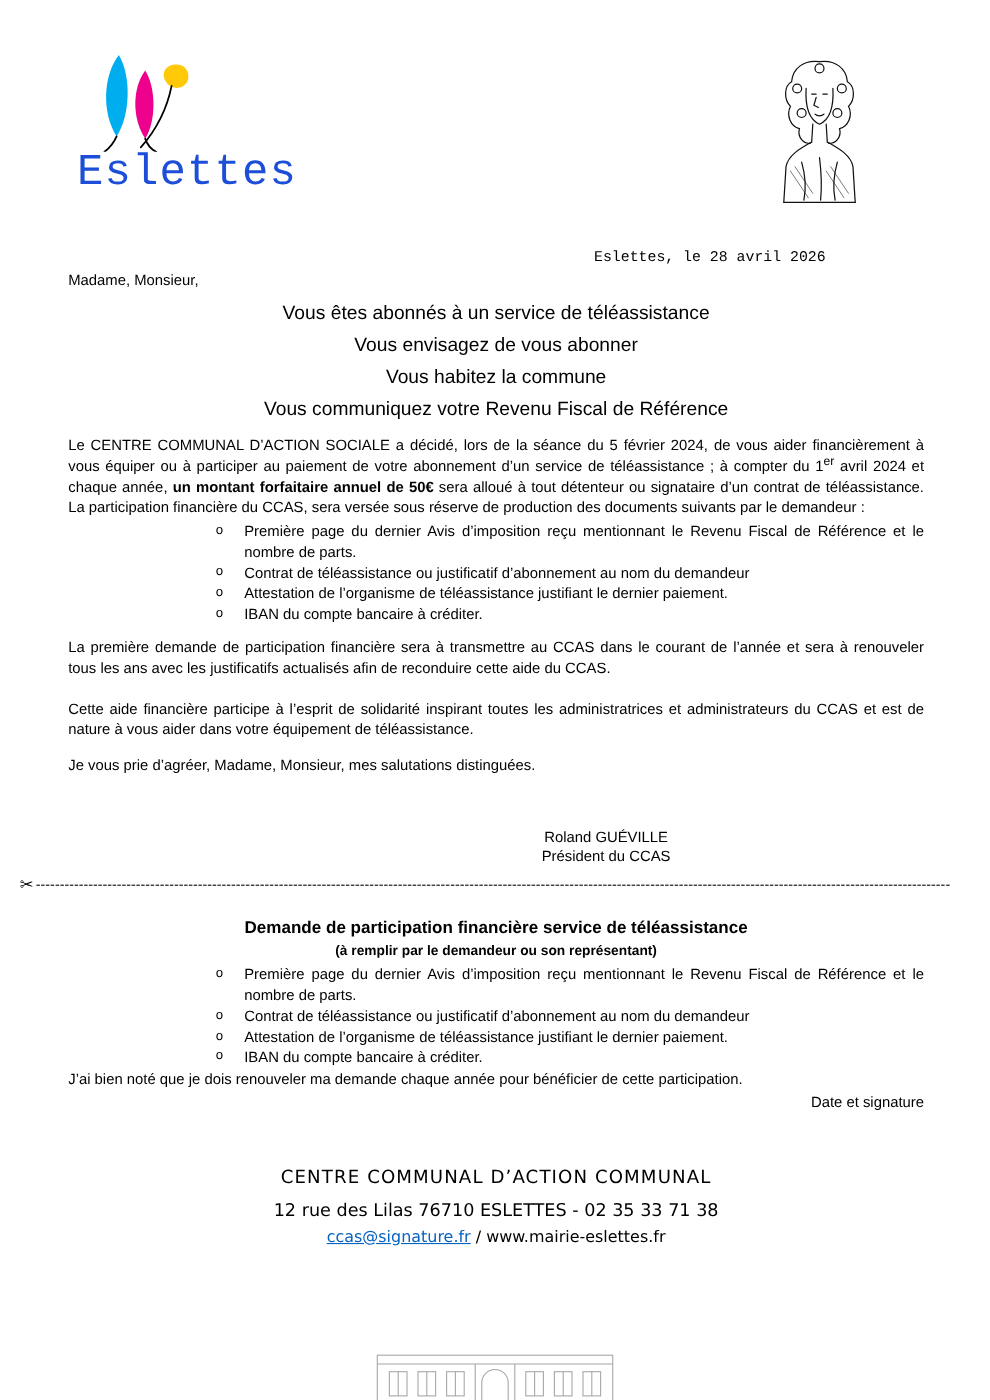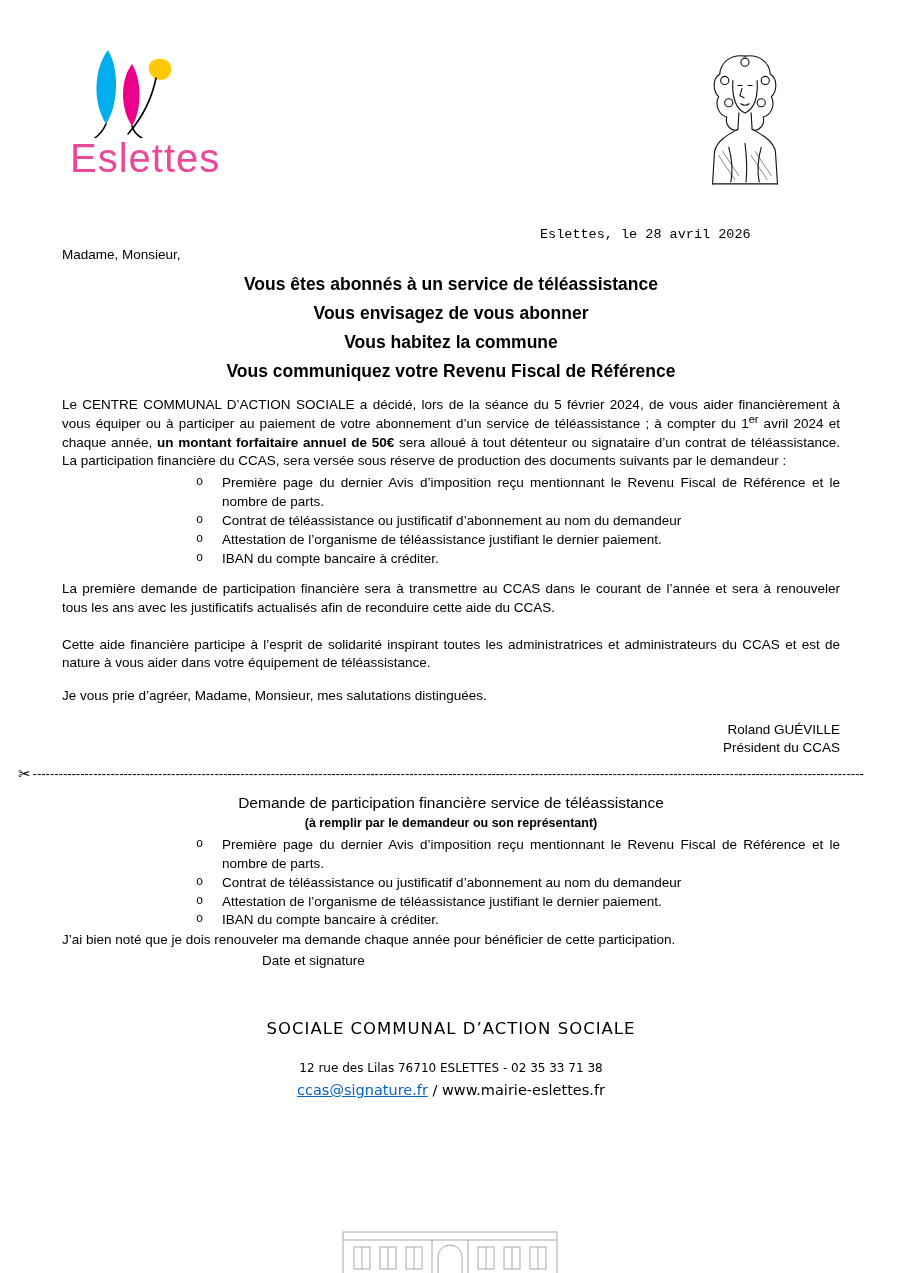--- a/index.html
+++ b/index.html
@@ -10,50 +10,50 @@
     margin:0 auto;
     background:#fff;
     overflow:hidden;
     padding:0 60px 0 62px;
     font-family:"Liberation Sans", sans-serif;
     font-size:13.5px; line-height:1.4; color:#000;
   }
   
   .header-space { height:190px; }
   .logo { position:absolute; left:70px; top:46px; width:170px; }
-  .logo-text { font-family:Liberation Sans, sans-serif; font-size:40px; letter-spacing:1px; margin-top:-14px; color:#ec4899; }
+  .logo-text { font-family:Liberation Mono, monospace; font-size:40px; letter-spacing:1px; margin-top:-14px; color:#1d4ed8; }
   .bust { position:absolute; left:704px; top:50px; width:82px; height:140px; }
   
   .dateline { margin-left:478px; margin-top:36px;font-family:Liberation Mono, monospace; }
   .salutation { margin-top:1px; }
-  .headings { margin-top:5px; text-align:center; font-weight:bold; font-size:17.5px; line-height:29px; }
+  .headings { margin-top:5px; text-align:center; font-weight:normal; font-size:17.5px; line-height:29px; }
   sup { font-size:11px; vertical-align:super; line-height:0; }
   .p1 { margin-top:10px; text-align:justify; }
   .docs { list-style:none; margin-top:3px; }
   .docs li { position:relative; padding-left:160px; text-align:justify; }
   .docs .marker { position:absolute; left:134px; top:0; font-family:"Liberation Mono", monospace; font-size:12px; }
   .p2 { margin-top:11px; text-align:justify; }
   .p3 { margin-top:13px; text-align:justify; }
   .p4 { margin-top:18px; text-align:justify; }
   .p5 { margin-top:14px; }
-  .signature { margin-top:15px; margin-left:200px; text-align:right; line-height:1.35; }
+  .signature { margin-top:46px; margin-left:200px; text-align:center; line-height:1.35; }
   
   .cutline { position:relative; left:-44px; width:852px; margin-top:5px; white-space:nowrap; overflow:hidden; font-size:13px; }
   .scissors { display:inline-block; margin-right:2px; font-size:15px; vertical-align:-1px; }
   
-  .form-title { margin-top:8px; text-align:center; font-weight:normal; font-size:15.5px; }
+  .form-title { margin-top:18px; text-align:center; font-weight:bold; font-size:15.5px; }
   .form-subtitle { margin-top:2px; text-align:center; font-weight:bold; font-size:12.5px; }
   .name-row { margin-top:7px; margin-left:52px; }
   .form-p1 { margin-top:17px; text-align:justify; text-indent:48px; }
   .form-note { margin-top:1px; }
-  .date-signature { margin-top:2px; margin-left:200px; text-align:left; }
+  .date-signature { margin-top:2px; margin-left:200px; text-align:right; }
   
   .footer { margin-top:46px; text-align:center; font-family:"DejaVu Sans", sans-serif; }
   .f1 { font-size:16.5px; letter-spacing:1px; }
-  .f2 { font-size:12px; margin-top:20px; }
+  .f2 { font-size:16px; margin-top:8px; }
   .f3 { font-size:14.5px; margin-top:3px; }
   .email { color:var(--link-blue,#0563C1); text-decoration:underline; cursor:pointer; }
   .building { position:absolute; left:340px; bottom:-4px; width:220px; height:50px; opacity:.75; }
   
   .petal-cyan { fill:var(--logo-cyan,#00AEEF); }
   .petal-magenta { fill:var(--logo-magenta,#EC008C); }
   .petal-yellow { fill:var(--logo-yellow,#FFC907); }
 </style>
 </head>
 <body>
@@ -139,21 +139,21 @@
     <li><span class="marker">o</span><span>Première page du dernier Avis d’imposition reçu mentionnant le Revenu Fiscal de Référence et le nombre de parts.</span></li>
     <li><span class="marker">o</span><span>Contrat de téléassistance ou justificatif d’abonnement au nom du demandeur</span></li>
     <li><span class="marker">o</span><span>Attestation de l’organisme de téléassistance justifiant le dernier paiement.</span></li>
     <li><span class="marker">o</span><span>IBAN du compte bancaire à créditer.</span></li>
   </ul>
 
   <p class="form-note">J’ai bien noté que je dois renouveler ma demande chaque année pour bénéficier de cette participation.</p>
   <div class="date-signature">Date et signature</div>
 
   <div class="footer">
-    <div class="f1">SOCIALE COMMUNAL D’ACTION SOCIALE</div>
+    <div class="f1">CENTRE COMMUNAL D’ACTION COMMUNAL</div>
     <div class="f2">12 rue des Lilas 76710 ESLETTES - 02 35 33 71 38</div>
     <div class="f3"><a class="email">ccas@signature.fr</a><span> / </span><span>www.mairie-eslettes.fr</span></div>
   </div>
 
   <div class="building">
     <svg viewBox="0 0 220 50" width="220" height="50">
       <g fill="none" stroke="#8a8a8a" stroke-width="1">
         <rect x="3" y="5" width="214" height="60"></rect>
         <line x1="3" y1="13" x2="217" y2="13"></line>
         <path d="M98,50 L98,30 A12,12 0 0 1 122,30 L122,50"></path>

